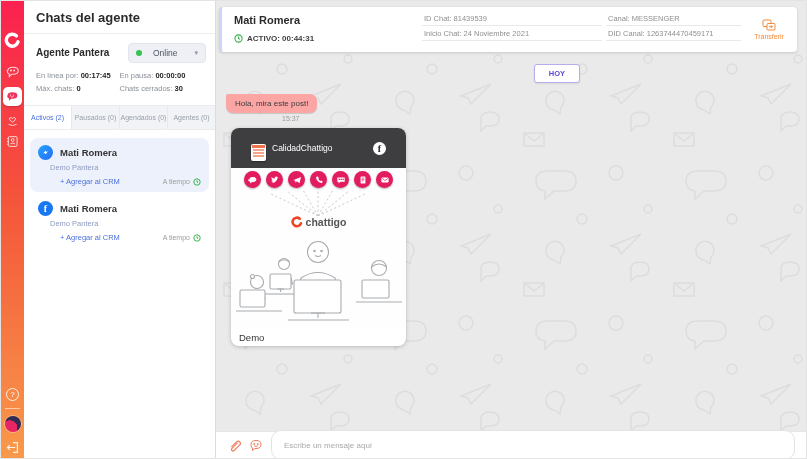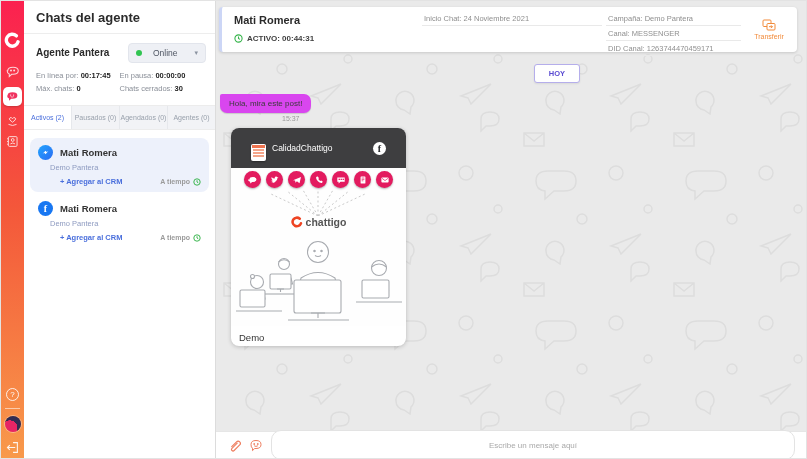--- a/index.html
+++ b/index.html
@@ -43,41 +43,41 @@
   .tab.active{background:#fff;color:#4a6fdc;}
   .chat-list{padding:8px 6px;}
   .chat-item{border-radius:8px;padding:7px 8px 6px;margin-bottom:2px;cursor:pointer;}
   .chat-item.selected{background:#edf1fb;}
   .ci-top{display:flex;align-items:center;gap:7px;}
   .ci-avatar{width:15px;height:15px;border-radius:50%;display:flex;align-items:center;justify-content:center;flex:0 0 15px;}
   .ci-avatar.messenger{background:linear-gradient(135deg,#22a5ff,#2a6bf2);}
   .ci-avatar.facebook{background:#1877f2;color:#fff;font-size:10px;font-weight:bold;font-family:"Liberation Serif",serif;}
   .ci-name{font-size:9.5px;font-weight:bold;color:#333;}
   .ci-campaign{font-size:7.5px;color:#8e9bc0;margin:3px 0 5px 12px;}
-  .ci-bottom{display:flex;justify-content:space-between;align-items:center;margin-left:22px;font-weight:bold;}
+  .ci-bottom{display:flex;justify-content:space-between;align-items:center;margin-left:22px;}
   .ci-crm{font-size:7.5px;color:#4a6fdc;cursor:pointer;}
   .ci-status{font-size:7px;color:#9b9b9b;display:flex;align-items:center;gap:3px;}
   
   .main{position:absolute;left:215px;top:0;right:0;bottom:0;background:#eaeaea;}
   .doodle-bg{position:absolute;left:0;top:0;width:100%;height:100%;}
   .header-card{position:absolute;left:3px;top:6px;width:578px;height:45px;background:#fff;
         border-radius:4px;border-left:3px solid #ccd6f6;box-shadow:0 1px 3px rgba(0,0,0,.15);
         display:flex;z-index:5;}
   .hc-left{flex:0 0 200px;padding:7px 0 0 12px;}
   .hc-name{font-size:11px;font-weight:bold;color:#2b2b2b;}
   .hc-activo{margin-top:8px;display:flex;align-items:center;gap:4px;font-size:8px;font-weight:bold;color:#3f3f3f;}
   .hc-info{flex:0 0 180px;padding-top:4px;font-size:7.5px;color:#8f8f8f;}
   .hc-info.b{flex:1;margin-left:4px;}
   .hc-row{padding:3px 2px 2px;border-bottom:1px solid #e9e9e9;white-space:nowrap;overflow:hidden;}
   .transfer{flex:0 0 56px;display:flex;flex-direction:column;align-items:center;justify-content:center;
         gap:2px;color:#f28b3b;font-size:7px;cursor:pointer;}
   .date-pill{position:absolute;left:318px;top:63px;width:46px;padding:4px 0;text-align:center;background:#fff;
         border:1px solid #b5aeeb;border-radius:3px;font-size:7.5px;font-weight:bold;color:#5a4bd1;
         box-shadow:0 1px 2px rgba(0,0,0,.08);z-index:4;}
-  .bubble{position:absolute;left:4px;top:93px;background:#d946ef;border-radius:7px;border-top-left-radius:2px;
+  .bubble{position:absolute;left:10px;top:93px;background:#fca5a5;border-radius:7px;border-top-left-radius:2px;
         padding:5px 9px;font-size:8px;color:#3a3a3a;box-shadow:0 1px 1px rgba(0,0,0,.14);z-index:4;}
   .bubble-time{position:absolute;left:66px;top:114px;font-size:7px;color:#9a9a9a;z-index:4;}
   
   .post-card{position:absolute;left:15px;top:127px;width:175px;height:218px;background:#fff;border-radius:8px;
         box-shadow:0 1px 4px rgba(0,0,0,.2);overflow:hidden;z-index:4;}
   .post-header{height:40px;background:#3e3e40;display:flex;align-items:center;padding:0 20px;gap:6px;}
   .post-thumb{width:15px;height:17px;background:#fff;border-radius:2px;margin-top:8px;padding:1px 0;
         box-shadow:0 1px 2px rgba(0,0,0,.35);}
   .pt-bar{height:3px;background:#ef7450;margin:0 1px 1.5px;}
   .pt-line{height:1.5px;background:#f4a58a;margin:1.5px 2px 0;}
@@ -94,21 +94,21 @@
   .illus{position:absolute;left:0;bottom:0;z-index:1;}
   .post-caption{padding:6px 8px 5px;font-size:9.5px;color:#333;}
   .post-footer{border-top:1px solid #ebebeb;margin:0 7px;padding:6px 1px;display:flex;align-items:center;
         font-size:8px;color:#606770;}
   .pf-group{display:flex;align-items:center;gap:3px;margin-right:13px;cursor:pointer;}
   
   .composer{position:absolute;left:0;right:0;bottom:0;height:27px;background:#fff;border-top:1px solid #e6e6e6;
         display:flex;align-items:center;padding:0 11px 0 12px;gap:8px;z-index:6;}
   .composer .cicon{line-height:0;cursor:pointer;}
   .composer-input{flex:1;height:30px;border:1px solid #e3e3e3;border-radius:10px;padding:0 12px;
-        font-size:8px;color:#444;outline:none;background:#fff;font-family:"Liberation Sans",sans-serif;text-align:center;}
+        font-size:8px;color:#444;outline:none;background:#fff;font-family:"Liberation Sans",sans-serif;}
   .composer-input::placeholder{color:#a9a9a9;}
 </style>
 </head>
 <body>
 
 <div class="screen">
 
   <aside class="rail">
     <div class="rail-logo">
       <svg width="17" height="17" viewBox="0 0 20 20">
@@ -249,24 +249,24 @@
         <div class="hc-name">Mati Romera</div>
         <div class="hc-activo">
           <svg width="9" height="9" viewBox="0 0 10 10" fill="none" stroke="#35b44a" stroke-width="1.2">
               <circle cx="5" cy="5" r="4"></circle>
               <path d="M5 2.8 V5 L6.6 6"></path>
             </svg>
           <span>ACTIVO: 00:44:31</span>
         </div>
       </div>
       <div class="hc-info">
+        <div class="hc-row">ID Chat: 81439539</div>
         <div class="hc-row">Inicio Chat: 24 Noviembre 2021</div>
       </div>
       <div class="hc-info b">
-        <div class="hc-row">Campaña: Demo Pantera</div>
         <div class="hc-row">Canal: MESSENGER</div>
         <div class="hc-row">DID Canal: 1263744470459171</div>
       </div>
       <div class="transfer">
         <svg width="14" height="12" viewBox="0 0 14 12" fill="none" stroke="#f28b3b" stroke-width="1">
           <rect x="1" y="1" width="8" height="6.5" rx="1"></rect>
           <rect x="5" y="4.5" width="8" height="6.5" rx="1" fill="#fff"></rect>
           <path d="M7 7.7 h3.4 m-1.4-1.4 l1.4 1.4 -1.4 1.4"></path>
         </svg>
         <span>Transferir</span>

